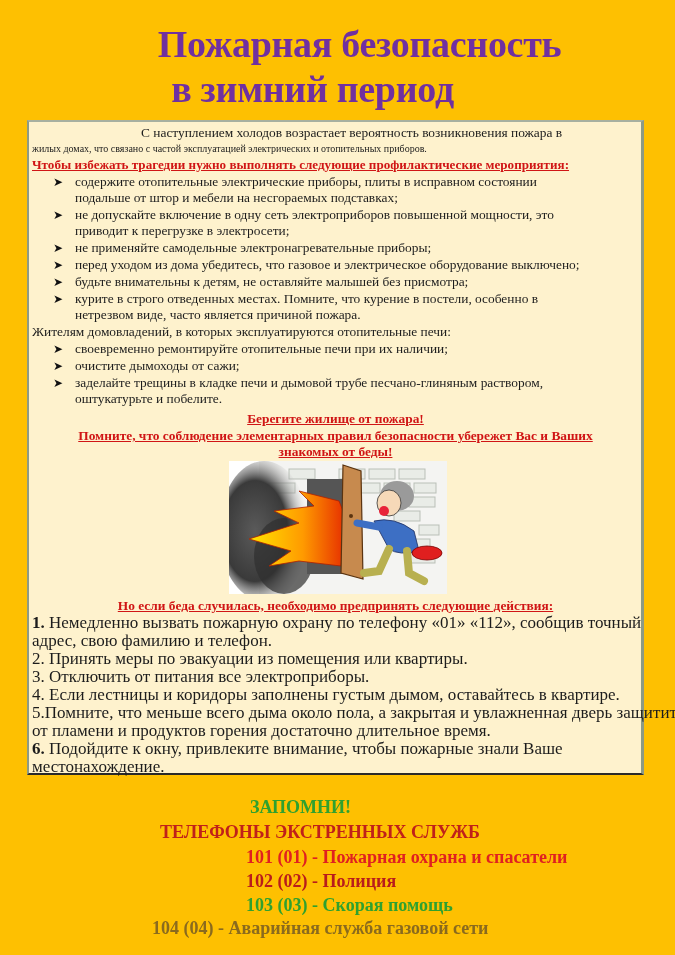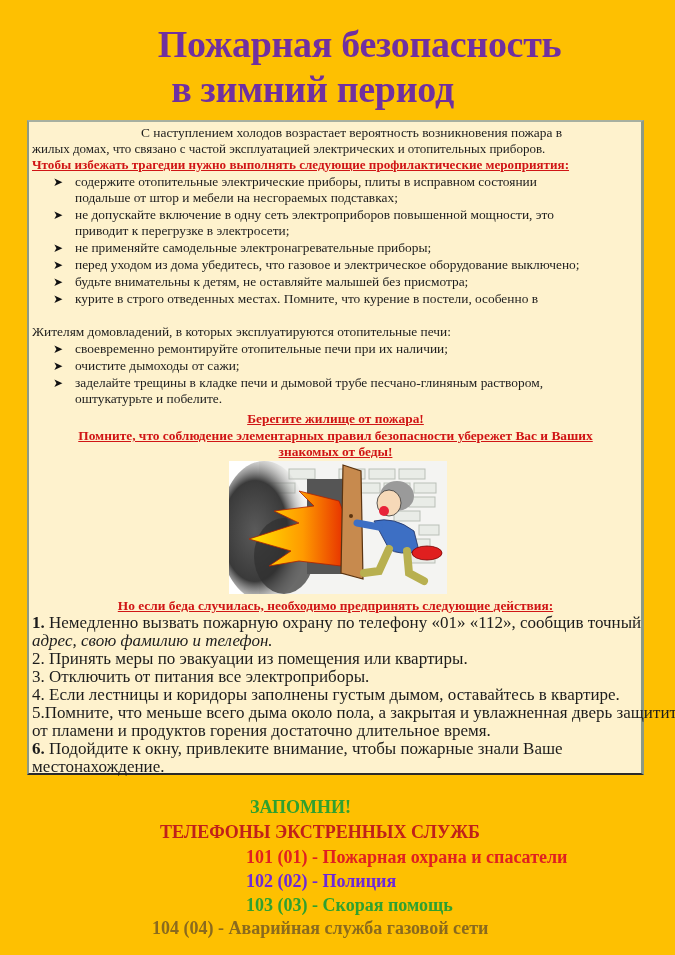--- a/index.html
+++ b/index.html
@@ -88,21 +88,21 @@
 </style>
 </head>
 <body>
 
 <div class="title line1">Пожарная безопасность</div>
 <div class="title line2">в зимний период</div>
 
 <div class="panel">
 
   <div class="txt" style="left:112px; top:3px;">С наступлением холодов возрастает вероятность возникновения пожара в</div>
-  <div class="txt" style="left:3px; top:19px; font-size:13px;">жилых домах, что связано с частой эксплуатацией электрических и отопительных приборов.</div>
+  <div class="txt" style="left:3px; top:19px; font-size:10px;">жилых домах, что связано с частой эксплуатацией электрических и отопительных приборов.</div>
   <div class="txt red-u" style="left:3px; top:35px; font-size:13.1px;text-align:center;">Чтобы избежать трагедии нужно выполнять следующие профилактические мероприятия:</div>
 
   <span class="bullet" style="top:53px;">➤</span>
   <div class="txt" style="left:46px; top:52px;">содержите отопительные электрические приборы, плиты в исправном состоянии</div>
   <div class="txt" style="left:46px; top:68px;">подальше от штор и мебели на несгораемых подставках;</div>
 
   <span class="bullet" style="top:86px;">➤</span>
   <div class="txt" style="left:46px; top:85px;">не допускайте включение в одну сеть электроприборов повышенной мощности, это</div>
   <div class="txt" style="left:46px; top:101px;text-align:right;">приводит к перегрузке в электросети;</div>
 
@@ -110,20 +110,21 @@
   <div class="txt" style="left:46px; top:118px;">не применяйте самодельные электронагревательные приборы;</div>
 
   <span class="bullet" style="top:136px;">➤</span>
   <div class="txt" style="left:46px; top:135px;">перед уходом из дома убедитесь, что газовое и электрическое оборудование выключено;</div>
 
   <span class="bullet" style="top:153px;">➤</span>
   <div class="txt" style="left:46px; top:152px;">будьте внимательны к детям, не оставляйте малышей без присмотра;</div>
 
   <span class="bullet" style="top:170px;">➤</span>
   <div class="txt" style="left:46px; top:169px;">курите в строго отведенных местах. Помните, что курение в постели, особенно в</div>
+  <div class="txt" style="left:46px; top:185px;">нетрезвом виде, часто является причиной пожара.</div>
 
   <div class="txt" style="left:3px; top:202px;">Жителям домовладений, в которых эксплуатируются отопительные печи:</div>
 
   <span class="bullet" style="top:220px;">➤</span>
   <div class="txt" style="left:46px; top:219px;">своевременно ремонтируйте отопительные печи при их наличии;</div>
 
   <span class="bullet" style="top:237px;">➤</span>
   <div class="txt" style="left:46px; top:236px;">очистите дымоходы от сажи;</div>
 
   <span class="bullet" style="top:254px;">➤</span>
@@ -184,42 +185,42 @@
       <path d="M150 66 L128 62" stroke="#3d6fc4" stroke-width="7" stroke-linecap="round"></path>
       <path d="M160 88 L150 110 L135 112" stroke="#b8b050" stroke-width="8" fill="none" stroke-linecap="round"></path>
       <path d="M178 90 L180 112 L195 120" stroke="#b8b050" stroke-width="8" fill="none" stroke-linecap="round"></path>
       <ellipse cx="198" cy="92" rx="15" ry="7" fill="#e01f1f" stroke="#700" stroke-width="0.8"></ellipse>
     </svg>
   </div>
 
   <div class="txt red-u" style="left:0; width:613px; text-align:center; top:476px;">Но если беда случилась, необходимо предпринять следующие действия:</div>
 
   <div class="num" style="left:3px; top:492px;"><b>1.</b> <span>Немедленно вызвать пожарную охрану по телефону «01» «112», сообщив точный</span></div>
-  <div class="num" style="left:3px; top:510px;font-style:italic;">адрес, свою фамилию и телефон.</div>
+  <div class="num" style="left:3px; top:510px;">адрес, свою фамилию и телефон.</div>
 
   <div class="num" style="left:3px; top:528px;"><span>2.</span> <span>Принять меры по эвакуации из помещения или квартиры.</span></div>
 
   <div class="num" style="left:3px; top:546px;"><span>3.</span> <span>Отключить от питания все электроприборы.</span></div>
 
   <div class="num" style="left:3px; top:564px;"><span>4.</span> <span>Если лестницы и коридоры заполнены густым дымом, оставайтесь в квартире.</span></div>
 
   <div class="num" style="left:3px; top:582px;"><span>5.</span><span>Помните, что меньше всего дыма около пола, а закрытая и увлажненная дверь защитит</span></div>
   <div class="num" style="left:3px; top:600px;">от пламени и продуктов горения достаточно длительное время.</div>
 
   <div class="num" style="left:3px; top:618px;"><b>6.</b> <span>Подойдите к окну, привлеките внимание, чтобы пожарные знали Ваше</span></div>
   <div class="num" style="left:3px; top:636px;text-align:right;">местонахождение.</div>
 </div>
 
 <div class="footer-line" style="left:0; width:601px; text-align:center; top:797px; color:#2fa12f;">ЗАПОМНИ!</div>
 <div class="footer-line" style="left:160px; top:822px; color:#c0201a;">ТЕЛЕФОНЫ ЭКСТРЕННЫХ СЛУЖБ</div>
 
 <div class="footer-line" style="left:246px; top:847px; color:#e02020;">
   <span>101 (01)</span> - <span>Пожарная охрана и спасатели</span>
 </div>
-<div class="footer-line" style="left:246px; top:871px; color:#6d28d9;">
+<div class="footer-line" style="left:246px; top:871px; color:#b91c1c;">
   <span>102 (02)</span> - <span>Полиция</span>
 </div>
 <div class="footer-line" style="left:246px; top:895px; color:#2fa12f;">
   <span>103 (03)</span> - <span>Скорая помощь</span>
 </div>
 <div class="footer-line" style="left:152px; top:918px; color:#8a6a1e;text-align:right;">
   <span>104 (04)</span> - <span>Аварийная служба газовой сети</span>
 </div>
 
 </body></html>

